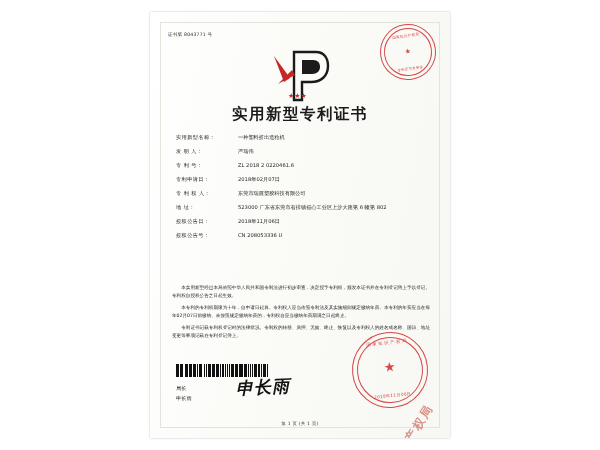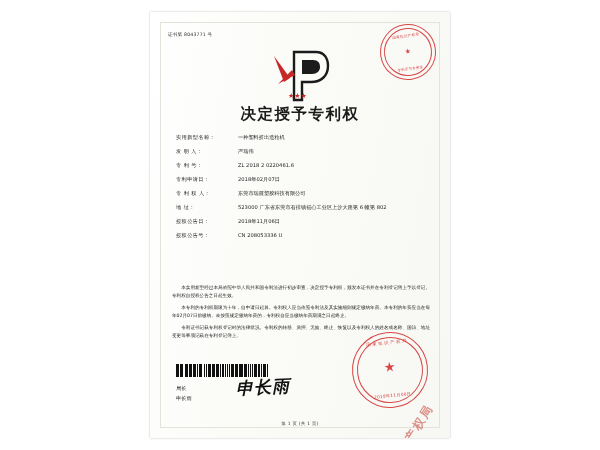--- a/index.html
+++ b/index.html
@@ -291,21 +291,21 @@
     <div class="emblem">
       <svg viewBox="0 0 64 56" width="64" height="56" aria-hidden="true">
         <path d="M26 4 L48 4 C56 4 60 10 60 18 C60 28 53 34 43 34 L34 34 L34 52 L26 52 Z" fill="none" stroke="#1b1b1b" stroke-width="2.4"></path>
         <path d="M34 12 L45 12 C50 12 52 15 52 19 C52 23 49 26 44 26 L34 26 Z" fill="#1b1b1b"></path>
         <path d="M6 8 L22 30 L16 34 Z" fill="#c62828"></path>
         <path d="M10 36 L24 22 L27 27 Z" fill="#c62828"></path>
         <text x="20" y="50" font-size="7" fill="#c62828">★★★</text>
       </svg>
     </div>
 
-    <div class="cert-title">决定授予专利权</div>
+    <div class="cert-title">实用新型专利证书</div>
 
     <div class="fields">
       <div class="field-row">
         <div class="field-label">实用新型名称：</div>
         <div class="field-value">一种塑料挤出造粒机</div>
       </div>
       <div class="field-row">
         <div class="field-label">发  明  人：</div>
         <div class="field-value">严瑞伟</div>
       </div>

